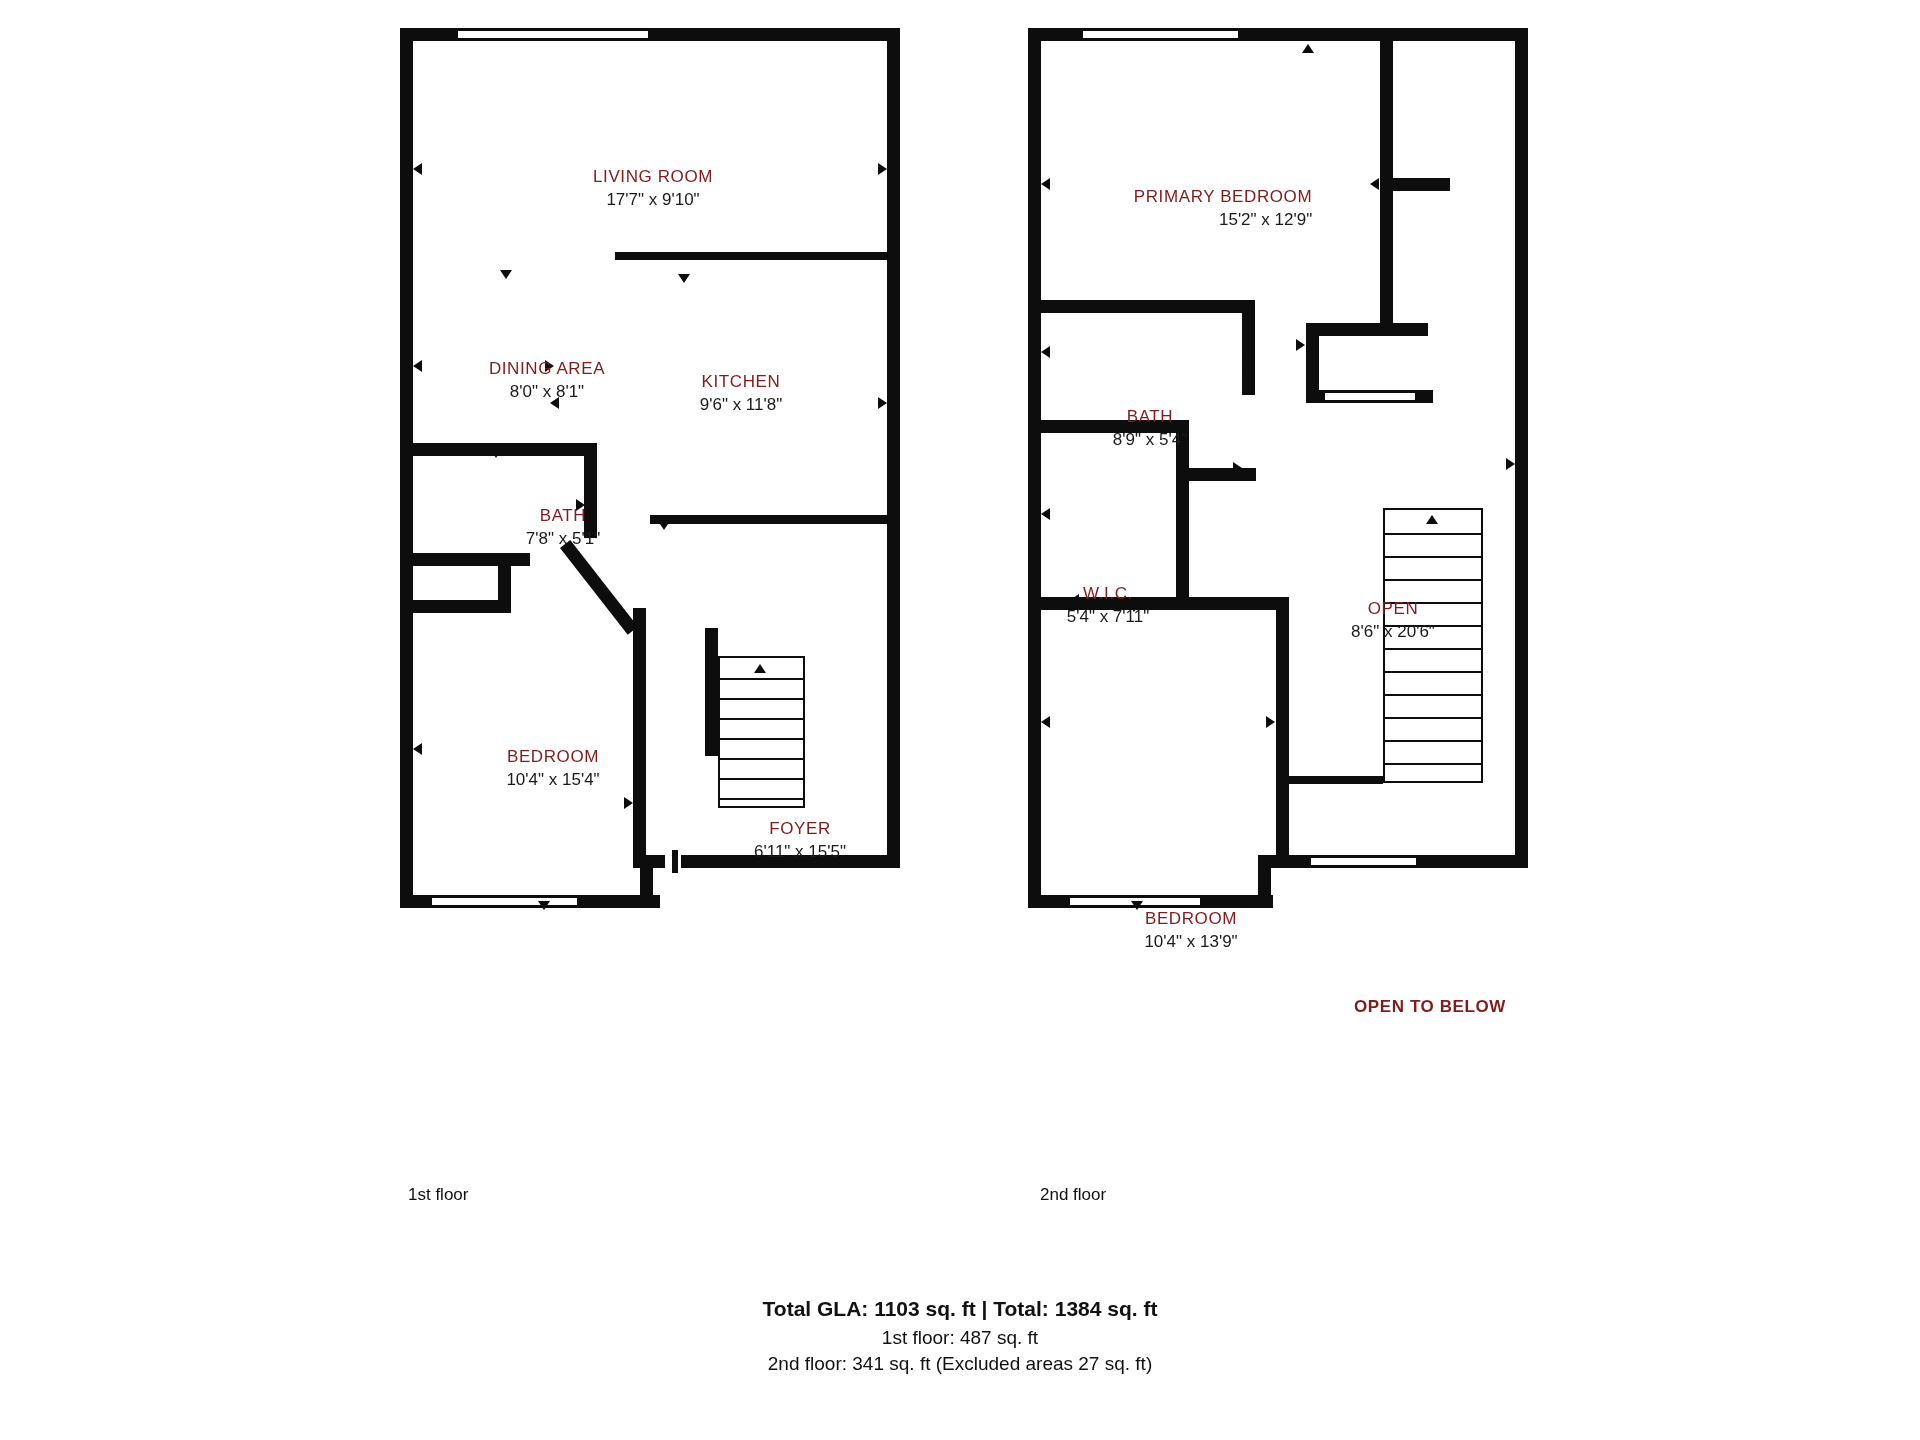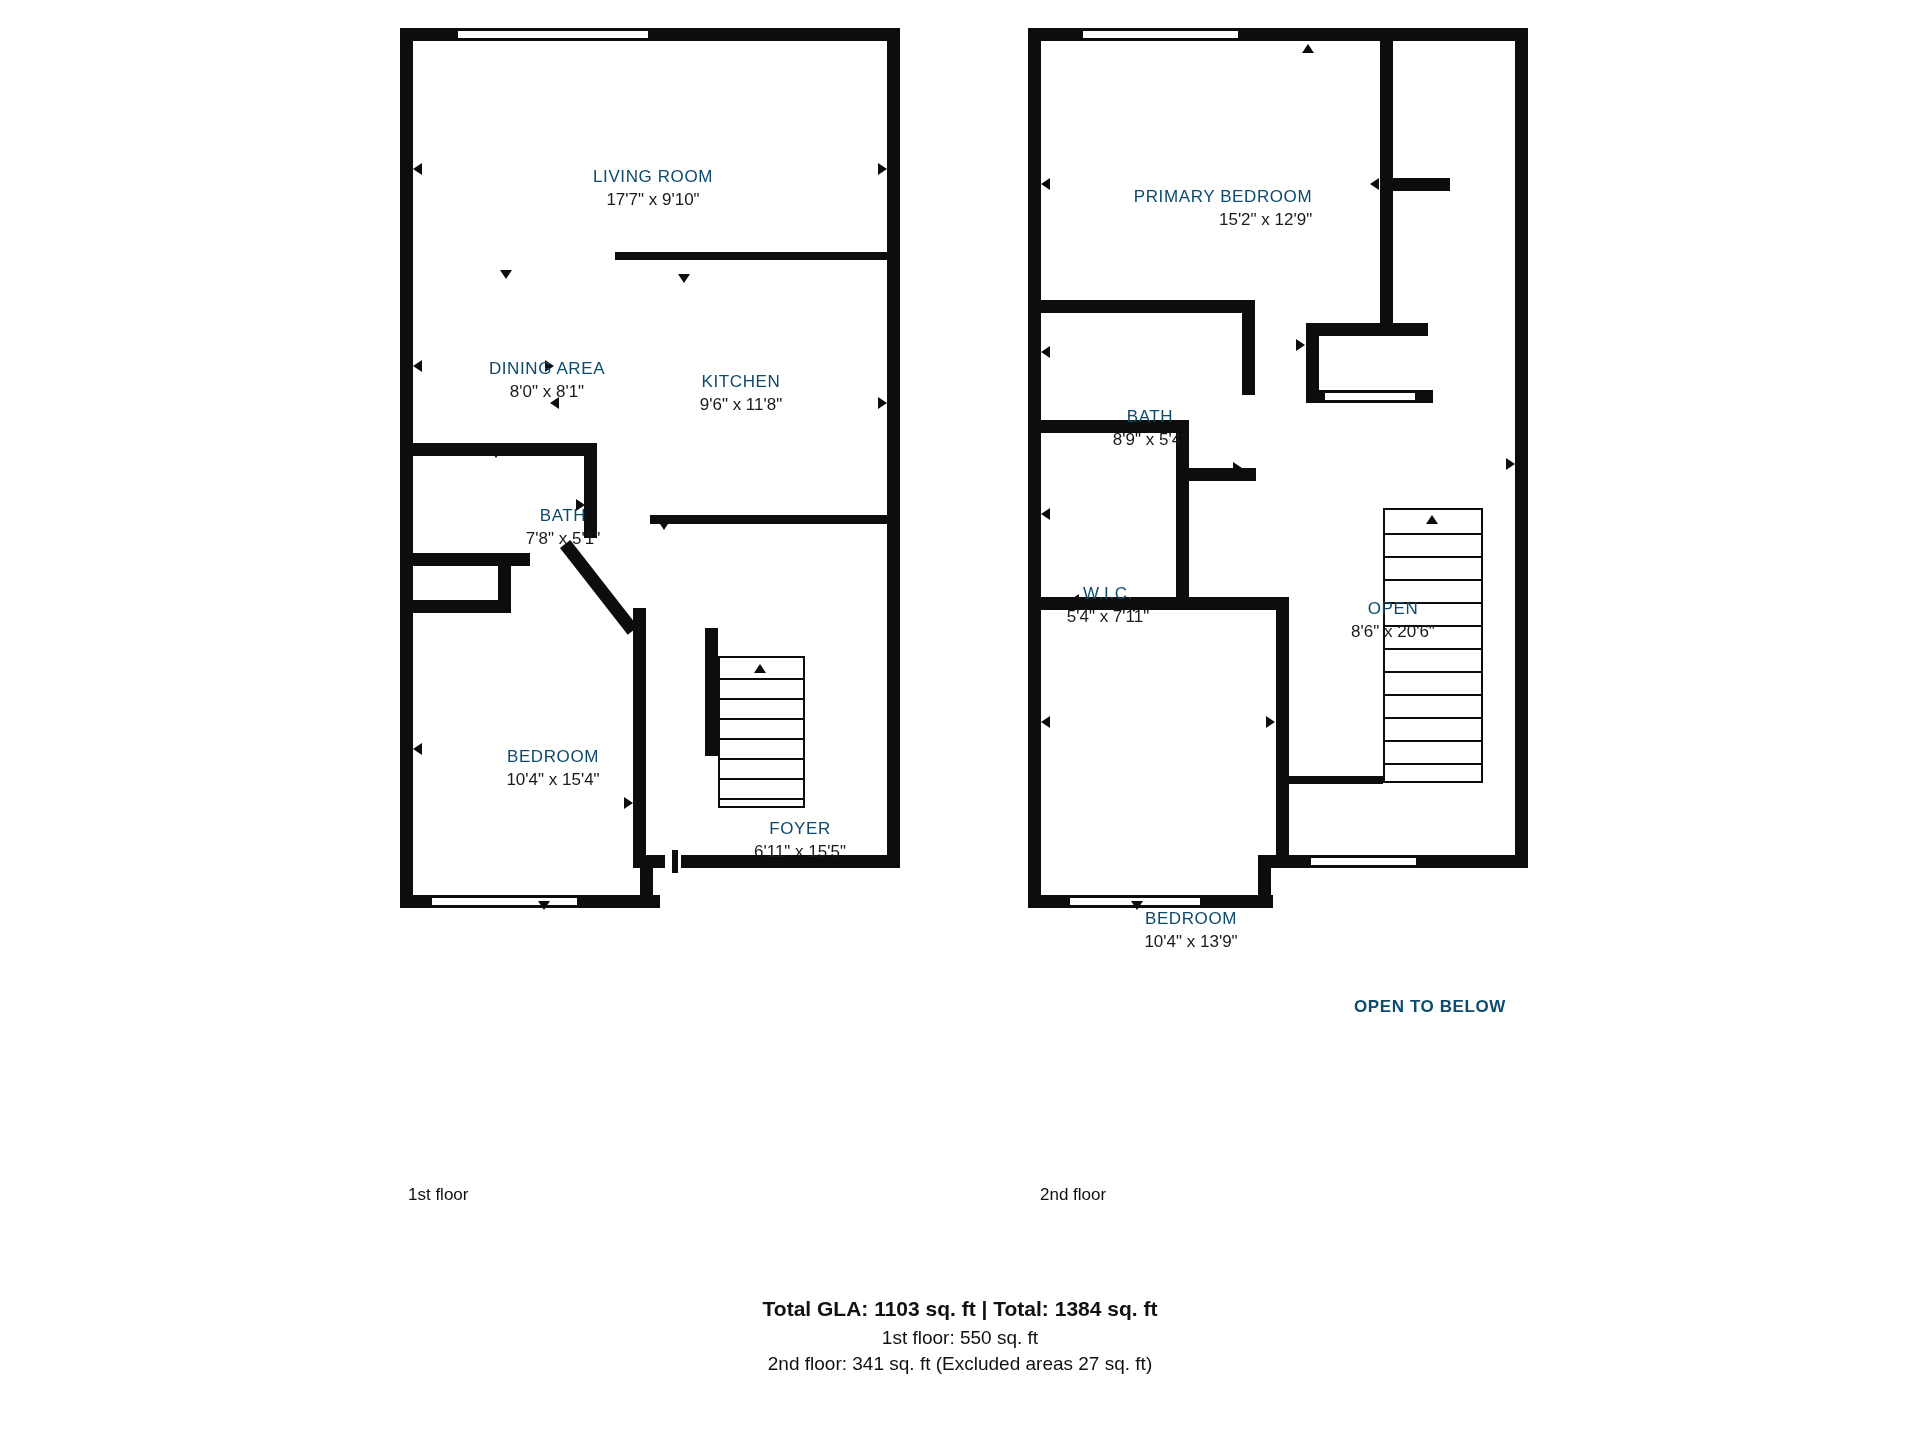--- a/index.html
+++ b/index.html
@@ -71,21 +71,21 @@
     position: absolute;
     text-align: center;
     line-height: 1.35;
     white-space: nowrap;
     transform: translateX(-50%);
   }
   .room-label .rname {
     display: block;
     font-size: 17px;
     letter-spacing: 0.6px;
-    color: #0c4a6e;
+    color: #7f1d1d;
   }
   .room-label .rdim {
     display: block;
     font-size: 17px;
     color: #1a1a1a;
   }
   .room-label.single .rname { font-size: 17px; }
 
   .floor-caption {
     position: absolute;
@@ -293,18 +293,18 @@
     </div>
     <div class="room-label single" style="left:402px; top:968px;font-weight:bold;">
       <span class="rname">OPEN TO BELOW</span>
     </div>
   </div>
 
   <div class="floor-caption" style="left:1040px; top:1185px;">2nd floor</div>
 
   <div class="footer" style="top:1297px;">
     <div class="gla">Total GLA: 1103 sq. ft | Total: 1384 sq. ft</div>
-    <div class="line">1st floor: 550 sq. ft</div>
+    <div class="line">1st floor: 487 sq. ft</div>
     <div class="line">2nd floor: 341 sq. ft (Excluded areas 27 sq. ft)</div>
   </div>
 
 
 </div>
 
 </body></html>

